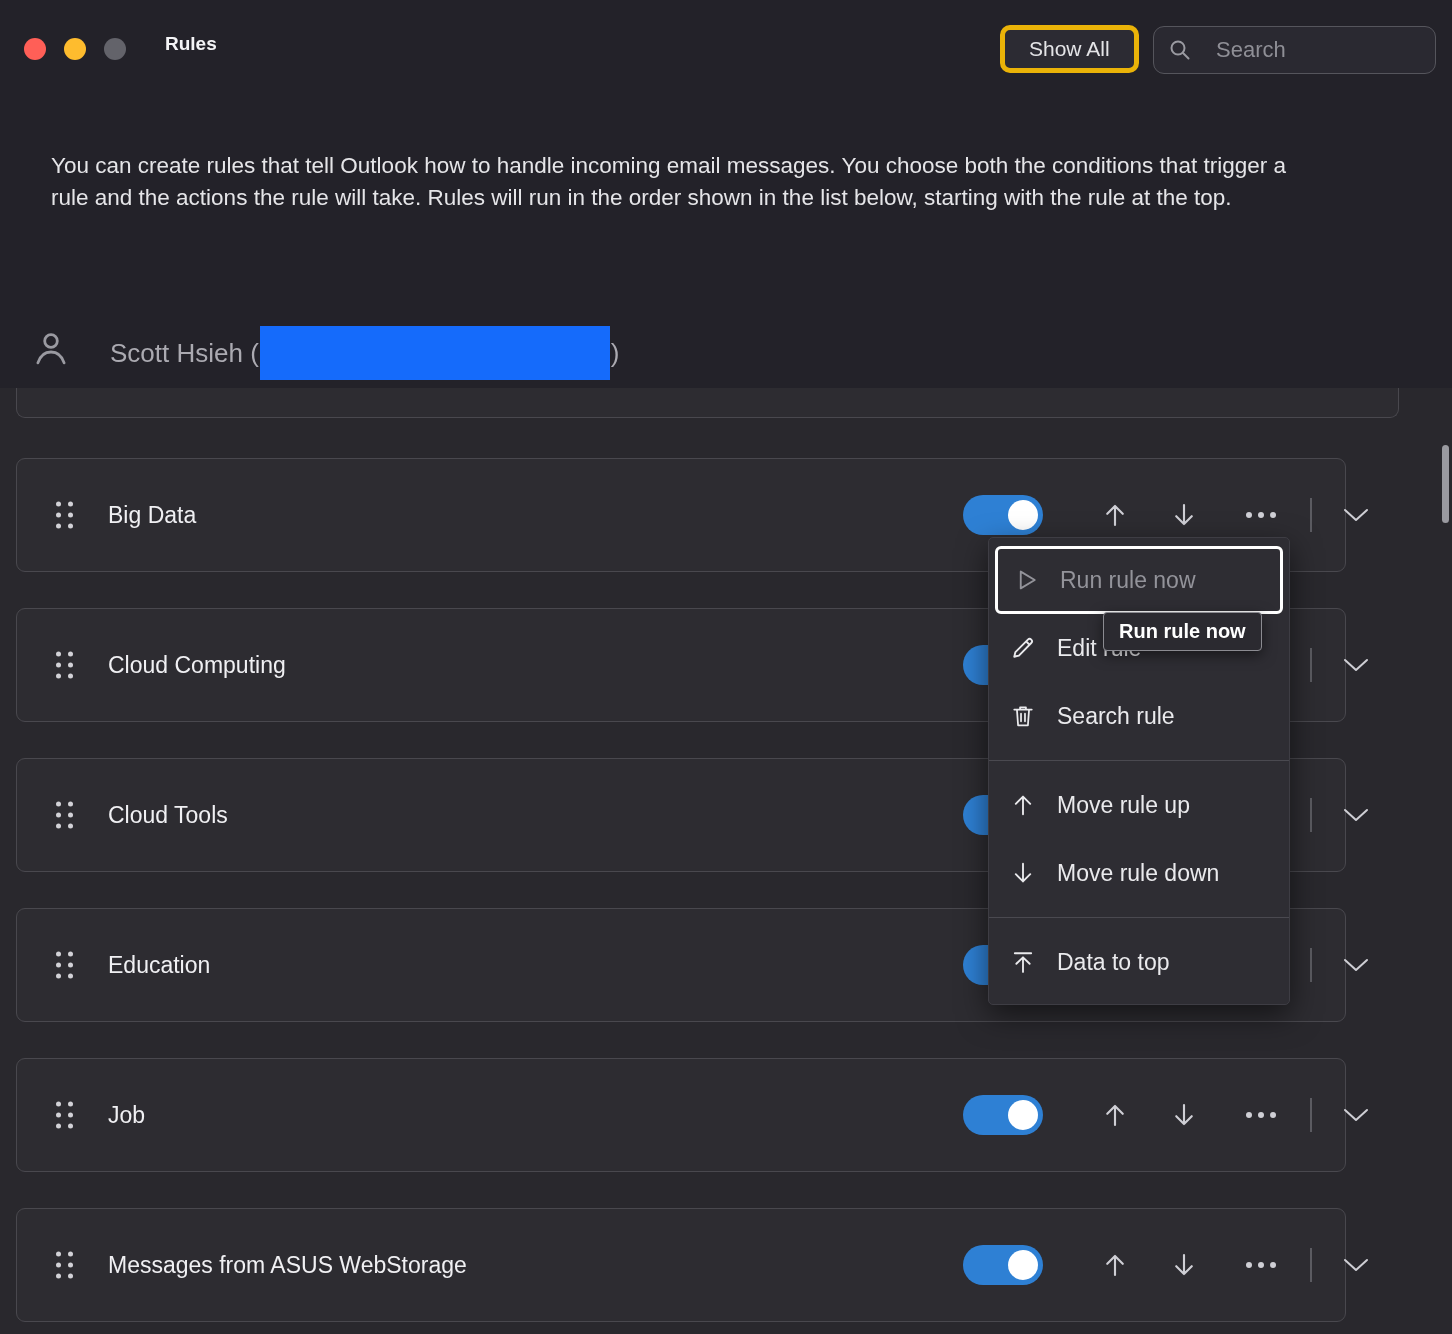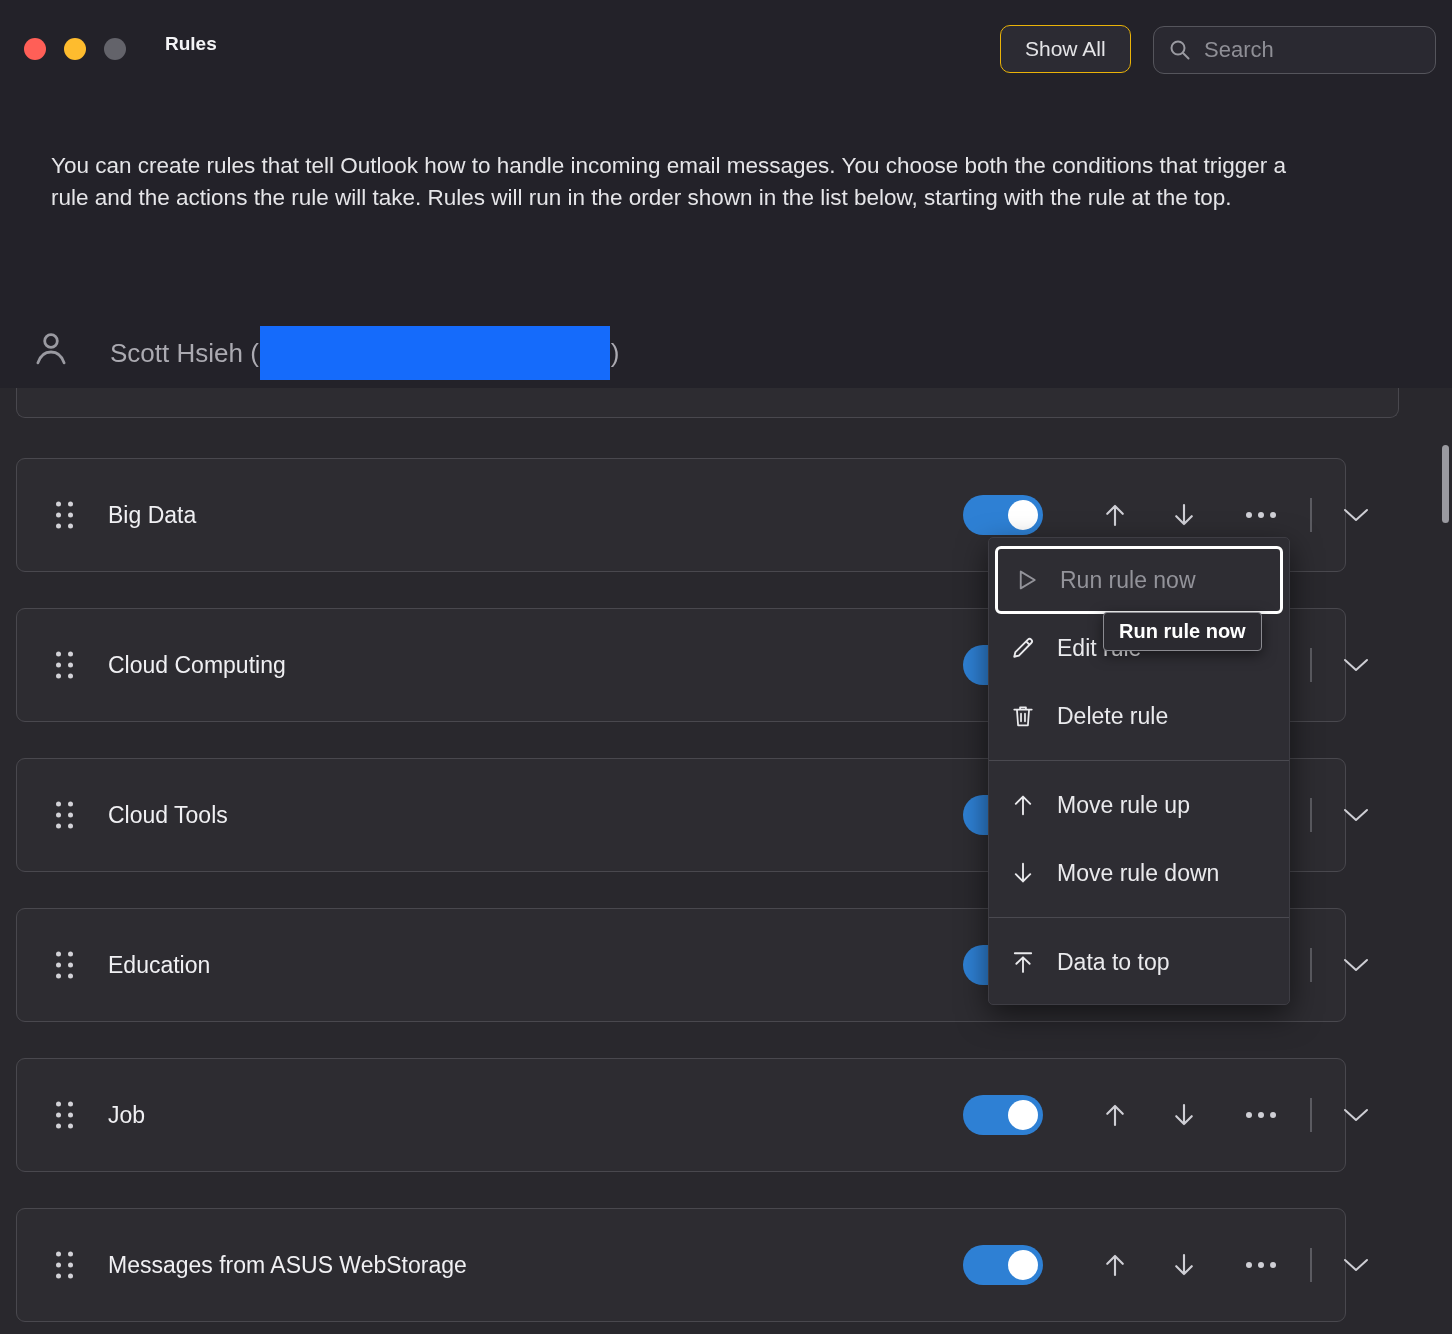--- a/index.html
+++ b/index.html
@@ -11,26 +11,26 @@
   
   .traffic-lights { position:absolute; top:38px; left:24px; display:flex; gap:18px; }
   .tl { width:22px; height:22px; border-radius:50%; display:inline-block; }
   .tl.red { background:#ff5f57; }
   .tl.yellow { background:#febc2e; }
   .tl.gray { background:#63636a; }
 
   .page-title { position:absolute; top:33px; left:165px; font-size:19px; font-weight:bold; color:#f4f4f6; }
 
   .show-all-btn { position:absolute; top:25px; left:1000px; height:48px; padding:0 24px;
-    background:#2c2b33; border:1px solid #eab308; border-radius:10px;
+    background:#2c2b33; border:5px solid #eab308; border-radius:10px;
     color:#e4e4e7; font-size:21px; font-family:inherit; cursor:pointer; }
 
   .search-box { position:absolute; top:26px; left:1153px; width:283px; height:48px;
     background:#2a2931; border:1px solid #55555c; border-radius:11px;
-    display:flex; align-items:center; padding:0 14px; gap:12px; }
+    display:flex; align-items:center; padding:0 14px; gap:24px; }
   .search-box svg { flex:0 0 auto; }
   .search-box input { flex:1; background:transparent; border:none; outline:none;
     color:#e8e8ea; font-size:22px; font-family:inherit; }
   .search-box input::placeholder { color:#8f8f96; }
 
   
   .description { position:absolute; top:150px; left:24px; width:1240px;
     color:#e5e5e8; font-size:22.5px; line-height:32px;margin-left:27px; }
 
   
@@ -370,21 +370,21 @@
     <div class="menu-item">
       <svg width="28" height="28" viewBox="0 0 24 24">
           <path d="M4.5 19.5 l1-4 L16.2 4.8 a2 2 0 0 1 2.9 2.9 L8.5 18.5 l-4 1 Z M14.8 6.4 l2.8 2.8" fill="none" stroke="currentColor" stroke-width="1.6" stroke-linecap="round" stroke-linejoin="round"></path>
         </svg>
       <span>Edit rule</span>
     </div>
     <div class="menu-item">
       <svg width="28" height="28" viewBox="0 0 24 24">
           <path d="M4.5 6.5 h15 M9.5 6.5 V4.5 h5 v2 M6.8 6.5 l1 13.5 h8.4 l1-13.5 M10.3 10 v6.5 M13.7 10 v6.5" fill="none" stroke="currentColor" stroke-width="1.5" stroke-linecap="round" stroke-linejoin="round"></path>
         </svg>
-      <span>Delete rule</span>
+      <span>Search rule</span>
     </div>
     <div class="menu-sep"></div>
     <div class="menu-item">
       <svg width="28" height="28" viewBox="0 0 24 24">
           <path d="M12 20V4.8 M5.8 11 L12 4.8 L18.2 11" fill="none" stroke="currentColor" stroke-width="1.6" stroke-linecap="round" stroke-linejoin="round"></path>
         </svg>
       <span>Move rule up</span>
     </div>
     <div class="menu-item">
       <svg width="28" height="28" viewBox="0 0 24 24">

